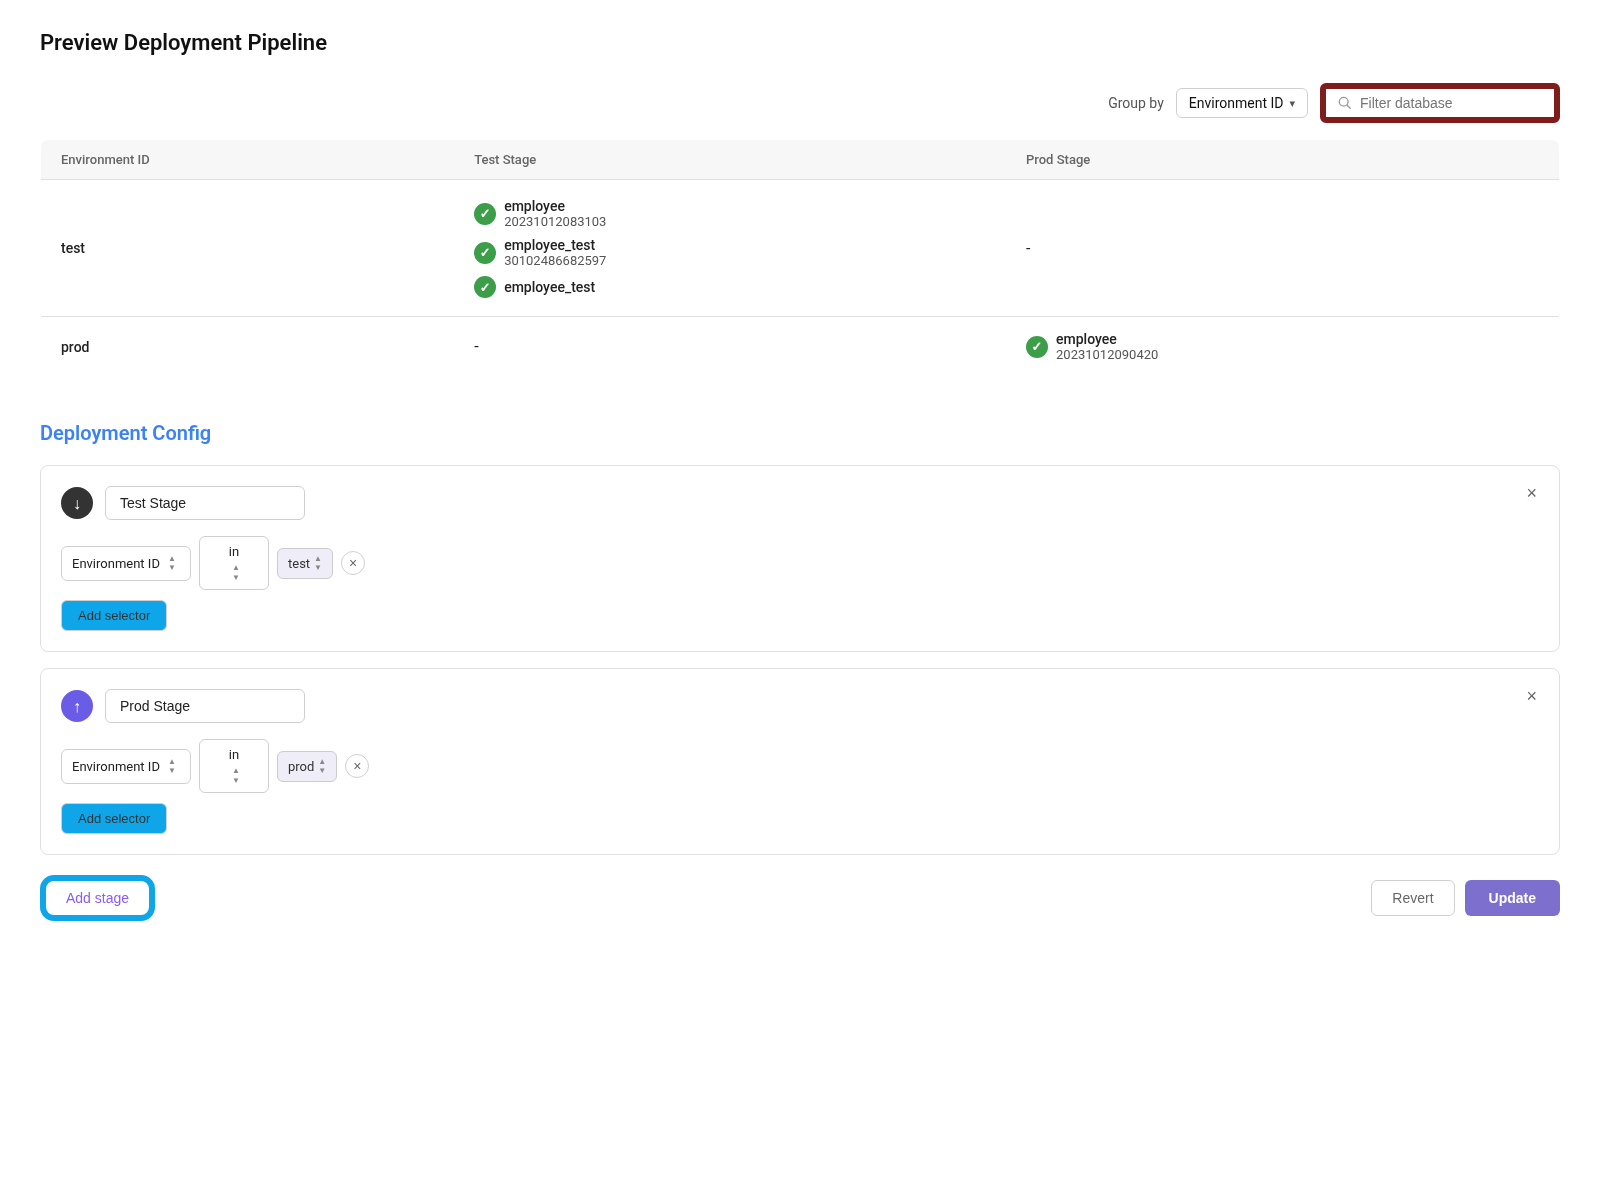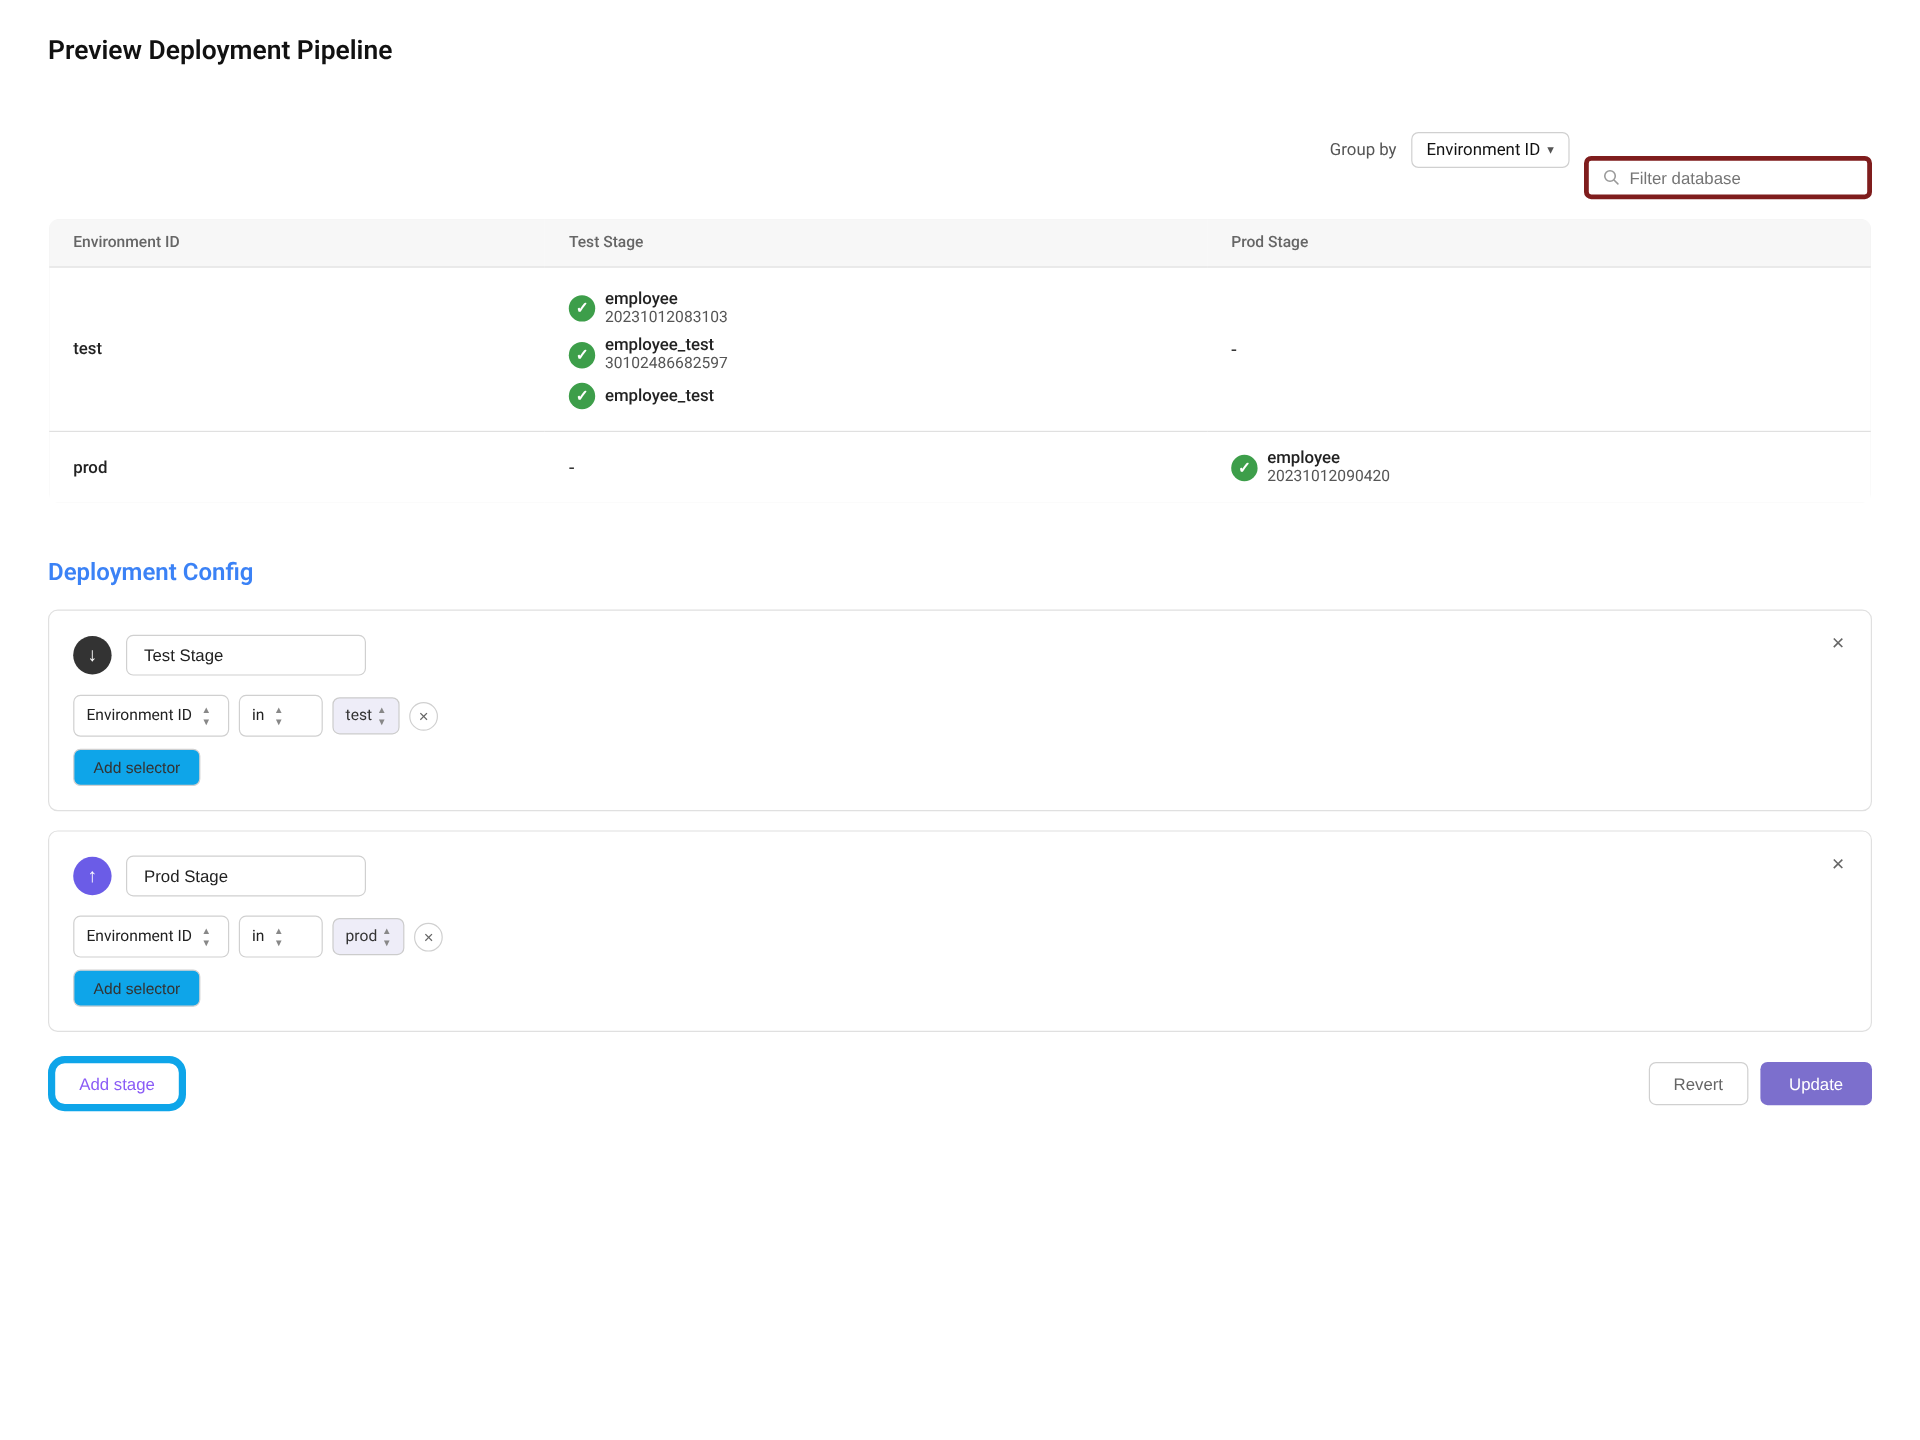--- a/index.html
+++ b/index.html
@@ -39,27 +39,26 @@
       font-size: 14px;
       color: #111;
     }
     .group-by-select .chevron {
       font-size: 11px;
       color: #555;
     }
     .filter-input-wrap {
       display: flex;
       align-items: center;
-      border: 4px solid #7f1d1d;
+      border: 6px solid #7f1d1d;
       border-radius: 6px;
       padding: 6px 12px;
       background: #fff;
       width: 240px;
       gap: 8px;
-      margin-top: 47px;
     }
     .filter-input-wrap input {
       border: none;
       outline: none;
       font-size: 14px;
       color: #555;
       width: 100%;
       background: transparent;
     }
     .search-icon-svg {
@@ -225,20 +224,21 @@
       margin-left: 4px;
       line-height: 1;
     }
     .selector-dropdown .up-down span {
       font-size: 8px;
       color: #888;
       line-height: 1.2;
     }
     .in-dropdown {
       min-width: 70px;
+      flex-direction: column;
     }
     .value-tag {
       display: flex;
       align-items: center;
       gap: 4px;
       background: #eeedf8;
       border: 1px solid #ccc;
       border-radius: 6px;
       padding: 5px 10px;
       font-size: 13px;
@@ -306,21 +306,21 @@
       cursor: pointer;
     }
     .update-btn {
       border: none;
       border-radius: 6px;
       background: #7c6fcd;
       padding: 9px 24px;
       font-size: 14px;
       color: #fff;
       cursor: pointer;
-      font-weight: 400;
+      font-weight: 700;
     }
     .table-row-multi td {
       padding-top: 14px;
       padding-bottom: 14px;
     }
   </style>
 </head>
 <body>
 
 <h1 class="page-title">Preview Deployment Pipeline</h1>

